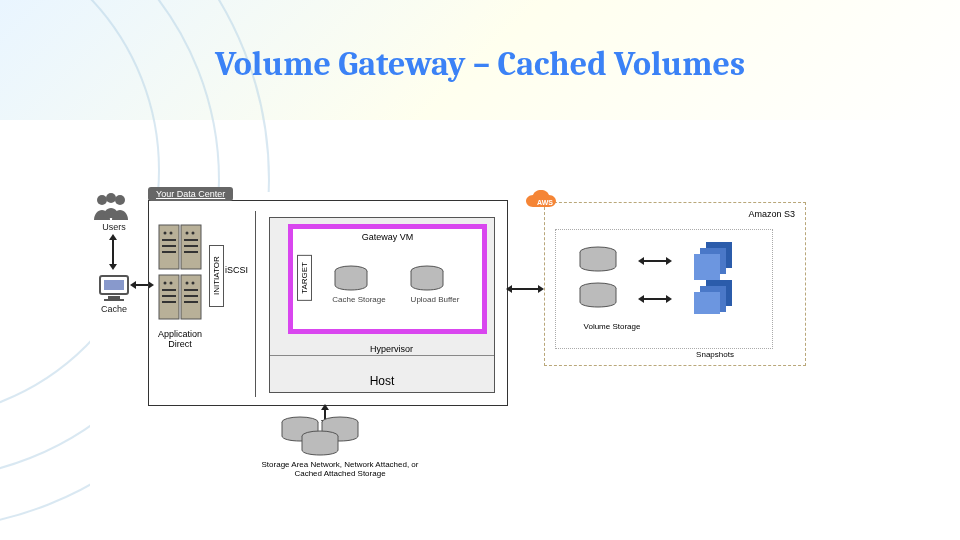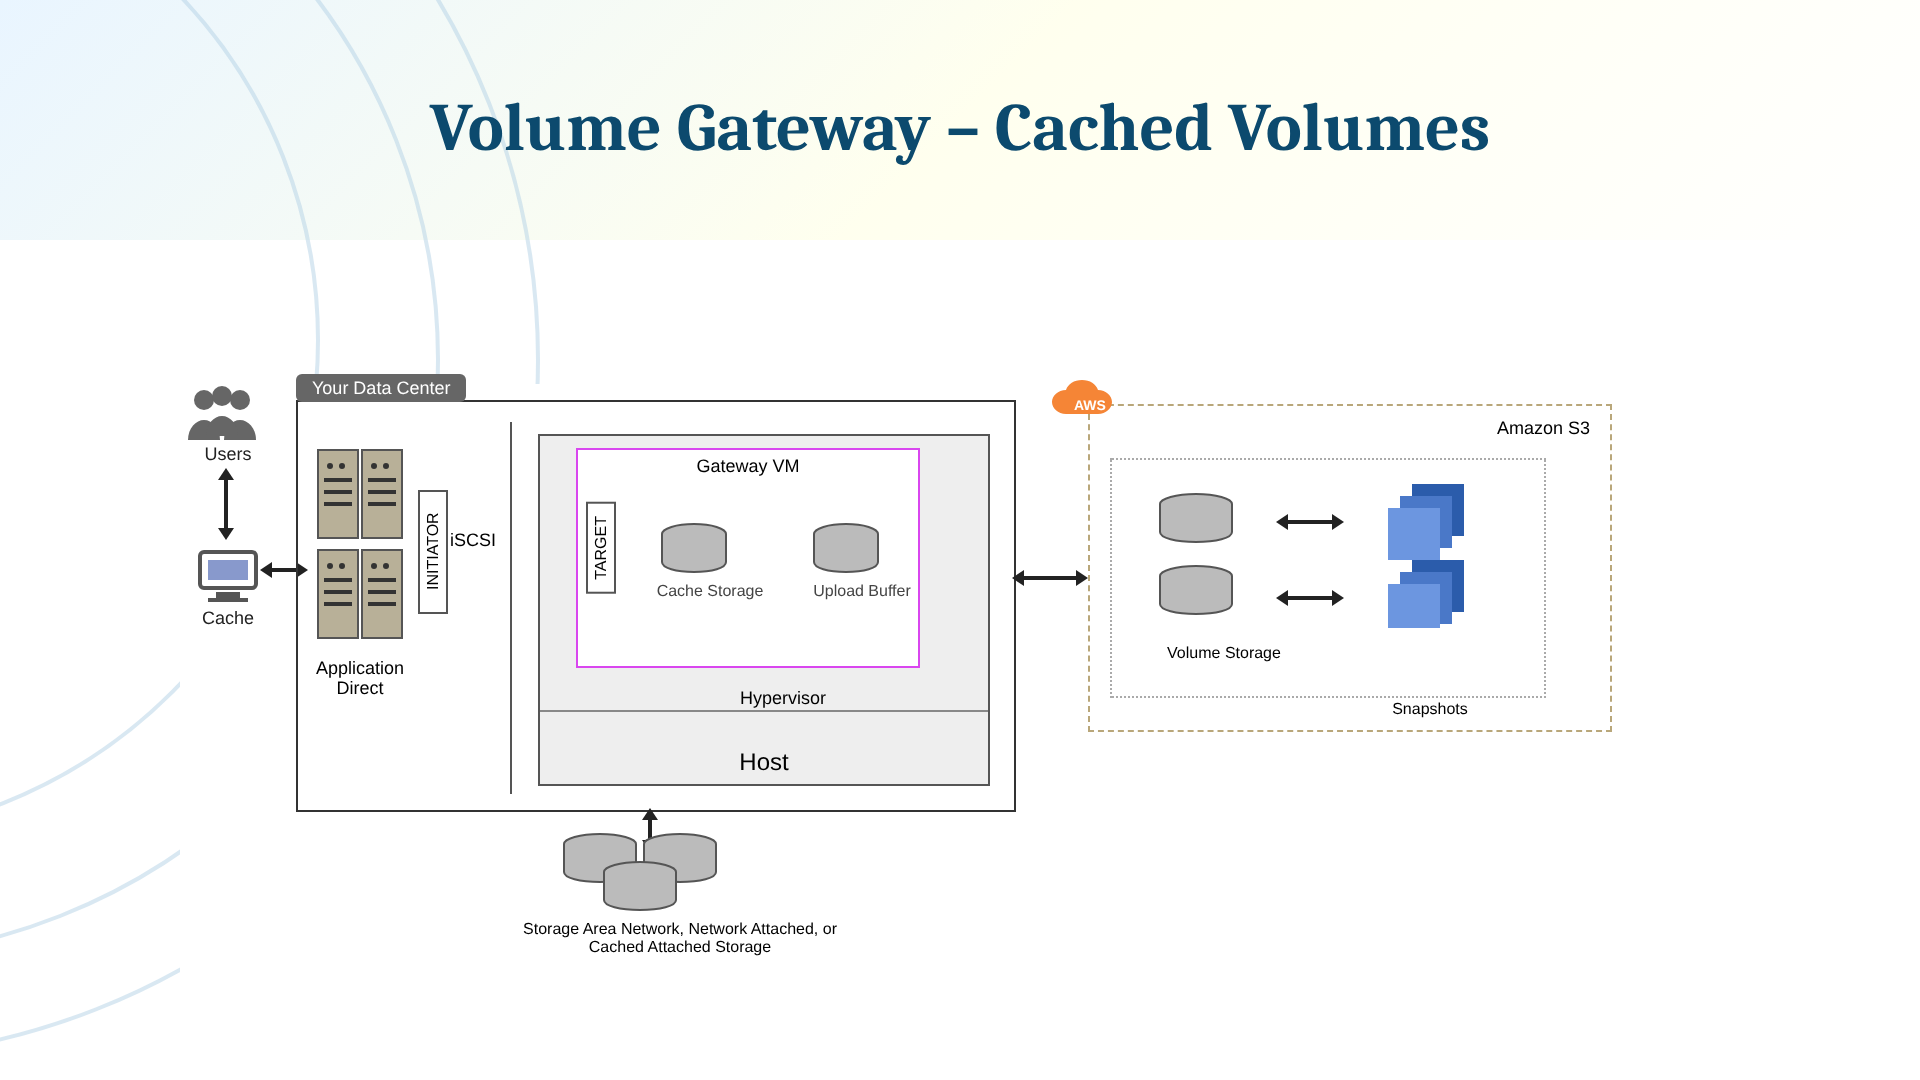--- a/index.html
+++ b/index.html
@@ -25,21 +25,21 @@
     top: 0; left: 0; right: 0; height: 120px;
     background: linear-gradient(135deg, rgba(200,230,255,0.4), rgba(255,255,200,0.3), rgba(255,255,255,0));
   }
   .title {
     position: absolute;
     top: 44px;
     left: 0; right: 0;
     text-align: center;
     font-family: Cambria, Georgia, serif;
     font-size: 34px;
-    color: #0c4a6e;
+    color: #3b82f6;
   }
   .diagram {
     position: absolute;
     top: 192px;
     left: 90px;
     width: 700px;
     height: 300px;
     background: #fff;
   }
   .label { font-size: 9px; color: #222; text-align: center; }
@@ -52,20 +52,21 @@
     width: 360px; height: 206px;
     border: 1.5px solid #333;
   }
   .dc-label-tab {
     position: absolute;
     left: -1px; top: -14px;
     background: #666; color: #fff;
     font-size: 9px;
     padding: 2px 8px;
     border-radius: 3px;
+    text-decoration: underline;
   }
   .server-group { position: absolute; left: 6px; top: 22px; width: 50px; }
   .app-label { position: absolute; left: 0; top: 128px; width: 62px; text-align: center; font-size: 9px; }
   .vertical-label {
     position: absolute;
     writing-mode: vertical-rl;
     transform: rotate(180deg);
     background: #fff;
     border: 1px solid #555;
     font-size: 8px;
@@ -79,22 +80,22 @@
   .host-box {
     position: absolute;
     left: 120px; top: 16px;
     width: 226px; height: 176px;
     border: 1px solid #555;
     background: #eee;
   }
   .gateway-vm {
     position: absolute;
     left: 18px; top: 6px;
-    width: 172px; height: 110px;
-    border: 1px solid #d946ef;
+    width: 199px; height: 110px;
+    border: 5px solid #d946ef;
     background: #fff;
   }
   .gateway-title { font-size: 9px; text-align: center; margin-top: 3px; }
   .target-label {
     position: absolute;
     left: 4px; top: 26px;
     writing-mode: vertical-rl;
     transform: rotate(180deg);
     background: #fff;
     border: 1px solid #555;

